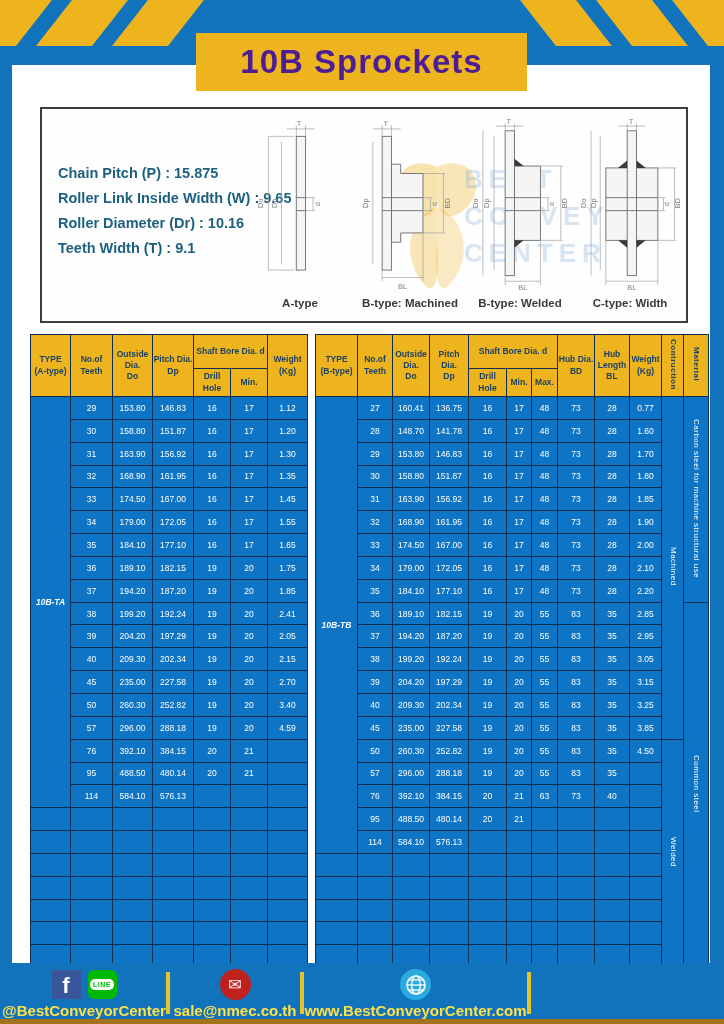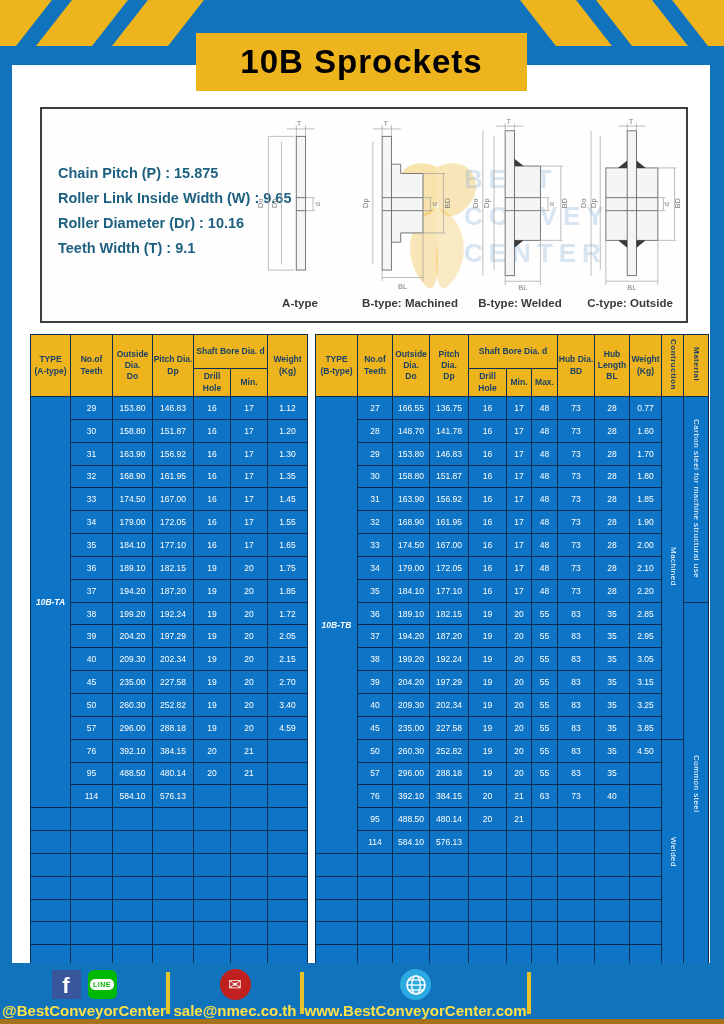--- a/index.html
+++ b/index.html
@@ -9,21 +9,21 @@
   .stripe{position:absolute;top:0;height:46px;width:56px;background:#edb41e;}
   .stripe.l{transform:skewX(-38deg);}
   .stripe.r{transform:skewX(38deg);}
   .s-l1{left:-22px;} .s-l2{left:54px;} .s-l3{left:130px;}
   .s-r1{right:-22px;} .s-r2{right:54px;} .s-r3{right:130px;}
   
   .page{position:absolute;left:12px;top:65px;width:698px;height:898px;background:#ffffff;}
   
   .title-banner{position:absolute;left:196px;top:33px;width:331px;height:58px;background:#edb41e;
                 display:flex;align-items:center;justify-content:center;z-index:5;}
-  .title-banner h1{margin:11px;font-size:33px;font-weight:800;color:#000000;letter-spacing:1px;}
+  .title-banner h1{margin:11px;font-size:33px;font-weight:800;color:#4c1d95;letter-spacing:1px;}
   
   .spec-box{position:absolute;left:28px;top:42px;width:644px;height:212px;border:2px solid #3d3d3d;background:#fefefe;}
   .spec-lines{position:absolute;left:16px;top:52px;color:#1d6080;font-weight:bold;font-size:14.5px;line-height:25px;white-space:nowrap;}
   
   .watermark{position:absolute;left:330px;top:30px;width:300px;height:170px;pointer-events:none;}
   .wm-swirl{position:absolute;left:10px;top:8px;}
   .wm-text{position:absolute;left:92px;top:22px;font-size:26px;font-weight:800;letter-spacing:6px;
            line-height:37px;color:rgba(125,170,212,0.30);}
   
   .diagrams{position:absolute;left:206px;top:4px;width:434px;height:206px;display:flex;justify-content:space-between;z-index:2;}
@@ -208,21 +208,21 @@
             <text class="dtx" text-anchor="middle" transform="rotate(-90 98 91)" x="98" y="91">d</text>
             <line class="dim" x1="86" y1="52" x2="106" y2="52"></line>
               <line class="dim" x1="86" y1="130" x2="106" y2="130"></line>
             <line class="dim" x1="104" y1="52" x2="104" y2="130"></line>
             <text class="dtx" text-anchor="middle" transform="rotate(-90 110 90)" x="110" y="90">BD</text>
             <line class="dim" x1="30" y1="130" x2="30" y2="178"></line>
               <line class="dim" x1="86" y1="130" x2="86" y2="178"></line>
             <line class="dim" x1="30" y1="174" x2="86" y2="174"></line>
             <text class="dtx" x="58" y="184" text-anchor="middle">BL</text>
           </svg>
-          <div class="dg-label">C-type: Outside</div>
+          <div class="dg-label">C-type: Width</div>
         </div>
 
       </div>
     </div>
 
     <table class="spec-table table-a">
       <colgroup>
         <col style="width:40px">
           <col style="width:42px">
           <col style="width:40px">
@@ -324,21 +324,21 @@
             <td>19</td>
             <td>20</td>
             <td>1.85</td>
           </tr>
           <tr>
             <td>38</td>
             <td>199.20</td>
             <td>192.24</td>
             <td>19</td>
             <td>20</td>
-            <td>1.72</td>
+            <td>2.41</td>
           </tr>
           <tr>
             <td>39</td>
             <td>204.20</td>
             <td>197.29</td>
             <td>19</td>
             <td>20</td>
             <td>2.05</td>
           </tr>
           <tr>
@@ -503,21 +503,21 @@
         <tr class="h2">
           <th>Drill Hole</th>
           <th>Min.</th>
           <th>Max.</th>
         </tr>
       </thead>
       <tbody id="body-b">
           <tr>
             <td rowspan="20" class="type-cell">10B-TB</td>
             <td>27</td>
-            <td>166.55</td>
+            <td>160.41</td>
             <td>136.75</td>
             <td>16</td>
             <td>17</td>
             <td>48</td>
             <td>73</td>
             <td>28</td>
             <td>0.77</td>
             <td rowspan="15" class="vcell"><span class="vtext">Machined</span></td>
             <td rowspan="9" class="vcell"><span class="vtext">Carbon steel for machine structural use</span></td>
           </tr>

